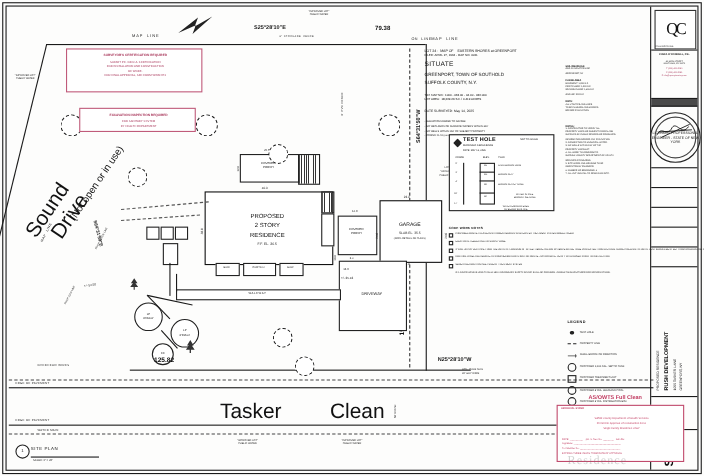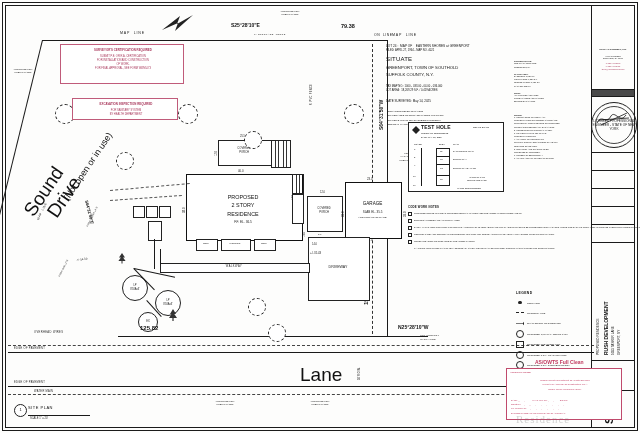--- a/index.html
+++ b/index.html
@@ -215,21 +215,22 @@
   <div class="t dim" style="left:140px;top:325px;font-size:6px;font-weight:700;">125.82</div>
   <div class="t dim" style="left:398px;top:325px;font-size:5px;font-weight:600;">N25°28'10"W</div>
   <div class="t tiny" style="left:34px;top:331px;font-size:2.6px;letter-spacing:.4px;">OVERHEAD WIRES</div>
   <div class="t tiny" style="left:420px;top:334px;font-size:2.4px;line-height:1.5;">UTIL. POLE NO.9
 W/ GUY WIRE</div>
 
   <div class="bx" style="left:8px;top:345px;right:46px;height:0;border-top:0.6px dashed #444;"></div>
   <div class="ln" style="left:8px;top:352px;right:46px;height:0.8px;width:auto;"></div>
   <div class="t tiny" style="left:14px;top:347px;font-size:2.6px;letter-spacing:.3px;">EDGE OF PAVEMENT</div>
 
-  <div class="t bigroad" style="left:300px;top:365px;">Lane</div>
+  <div class="t bigroad" style="left:200px;top:365px;">Tasker</div>
+  <div class="t bigroad" style="left:300px;top:365px;">Clean</div>
 
   <div class="ln" style="left:8px;top:386px;right:46px;height:0.8px;width:auto;"></div>
   <div class="t tiny" style="left:14px;top:381px;font-size:2.6px;letter-spacing:.3px;">EDGE OF PAVEMENT</div>
   <div class="bx" style="left:8px;top:394px;right:46px;height:0;border-top:0.6px dashed #444;"></div>
   <div class="t tiny" style="left:34px;top:390px;font-size:2.6px;letter-spacing:.3px;">WATER MAIN</div>
   <div class="t tiny ctr" style="left:200px;top:400px;width:50px;">"IMPROVED LOT"
 PUBLIC WATER</div>
   <div class="t tiny ctr" style="left:295px;top:400px;width:50px;">"IMPROVED LOT"
 PUBLIC WATER</div>
   <div class="t tiny rot90" style="left:358px;top:380px;font-size:2.6px;">50' R.O.W.</div>
@@ -412,20 +413,26 @@
 SUFFOLK COUNTY DEPARTMENT OF HEALTH
 SERVICES STANDARDS.
 5. SITE WORK AND GRADING TO BE
 INSPECTED BY ENGINEER.
 6. NUMBER OF BEDROOMS: 4
 7. ALL CUT AND FILL TO REMAIN ON SITE.</div>
   </div>
 
   <div class="rightcol">
 
+    <div class="rc-cell" style="top:0;height:40px;">
+      <div class="logo-box">
+        <span class="logo-mark">QC</span>
+      </div>
+      <div class="t" style="left:4px;top:36px;font-size:1.9px;letter-spacing:.3px;">ENGINEERING</div>
+    </div>
 
     <div class="rc-cell" style="top:40px;height:44px;padding:3px;">
       <div class="t" style="position:static;font-size:2.4px;font-weight:700;text-align:center;margin-bottom:3px;">CIARA O'CONNELL, P.E.</div>
       <div class="t tiny" style="position:static;font-size:1.9px;text-align:center;">43 MAIN STREET</div>
       <div class="t tiny" style="position:static;font-size:1.9px;text-align:center;margin-bottom:2px;">SOUTHOLD, NY 11971</div>
       <div class="t tiny" style="position:static;font-size:1.9px;text-align:center;color:#a8365a;">T (631) 403-5080</div>
       <div class="t tiny" style="position:static;font-size:1.9px;text-align:center;color:#a8365a;">F (631) 403-5081</div>
       <div class="t tiny" style="position:static;font-size:1.9px;text-align:center;color:#a8365a;">E info@qcengineering.com</div>
     </div>
 

